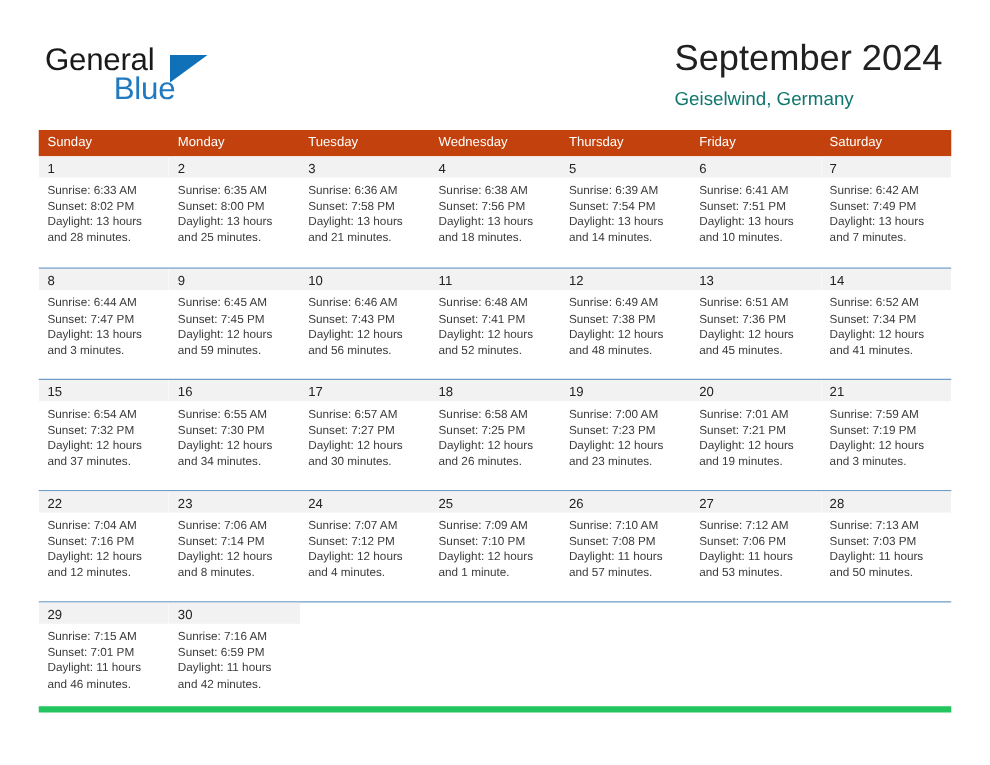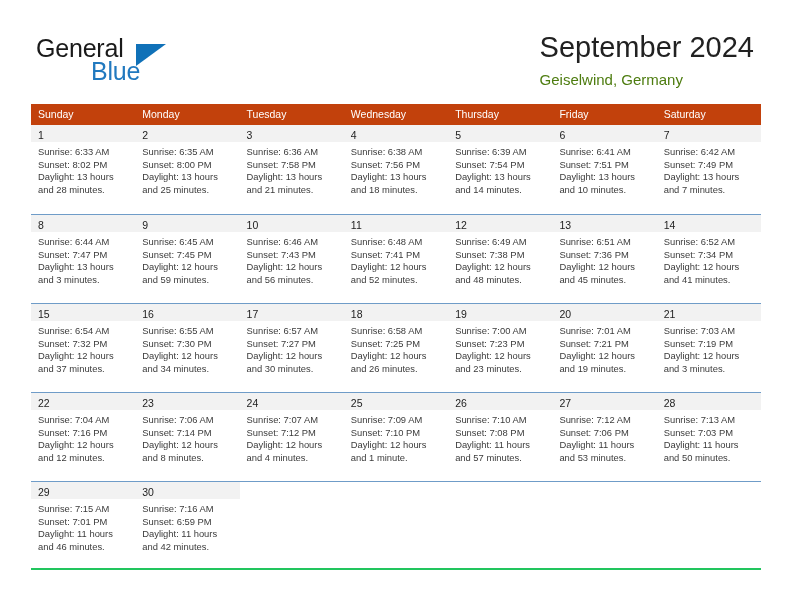--- a/index.html
+++ b/index.html
@@ -71,21 +71,21 @@
   }
   .cal-title {
     font-size: 29px;
     font-weight: normal;
     color: #212121;
     line-height: 34px;
     white-space: nowrap;
   }
   .cal-subtitle {
     font-size: 15px;
-    color: #4d7c0f;
+    color: #0f766e;
     line-height: 20px;
     margin-top: 6px;
     white-space: nowrap;
   }
 
   
   .calendar {
     position: absolute;
     left: 31px;
     top: 104px;
@@ -109,21 +109,21 @@
   .week {
     display: flex;
     border-top: 1px solid #6f9cc8;
     height: 89px;
     box-sizing: border-box;
   }
   .week.first {
     border-top: none;
   }
   .week.last {
-    border-bottom: 2px solid #22c55e;
+    border-bottom: 5px solid #22c55e;
   }
   .day-cell {
     flex: 1 1 0;
     box-sizing: border-box;
     position: relative;
     overflow: hidden;
   }
   .day-num-band {
     height: 17px;
     background: #f2f2f2;
@@ -360,21 +360,21 @@
             <div class="day-lines">
               <div class="day-line">Sunrise: 7:01 AM</div>
               <div class="day-line">Sunset: 7:21 PM</div>
               <div class="day-line">Daylight: 12 hours</div>
               <div class="day-line">and 19 minutes.</div>
             </div>
           </div>
           <div class="day-cell">
             <div class="day-num-band"><span class="day-num">21</span></div>
             <div class="day-lines">
-              <div class="day-line">Sunrise: 7:03 AM</div>
+              <div class="day-line">Sunrise: 7:59 AM</div>
               <div class="day-line">Sunset: 7:19 PM</div>
               <div class="day-line">Daylight: 12 hours</div>
               <div class="day-line">and 3 minutes.</div>
             </div>
           </div>
         </div>
         <div class="week">
           <div class="day-cell">
             <div class="day-num-band"><span class="day-num">22</span></div>
             <div class="day-lines">

